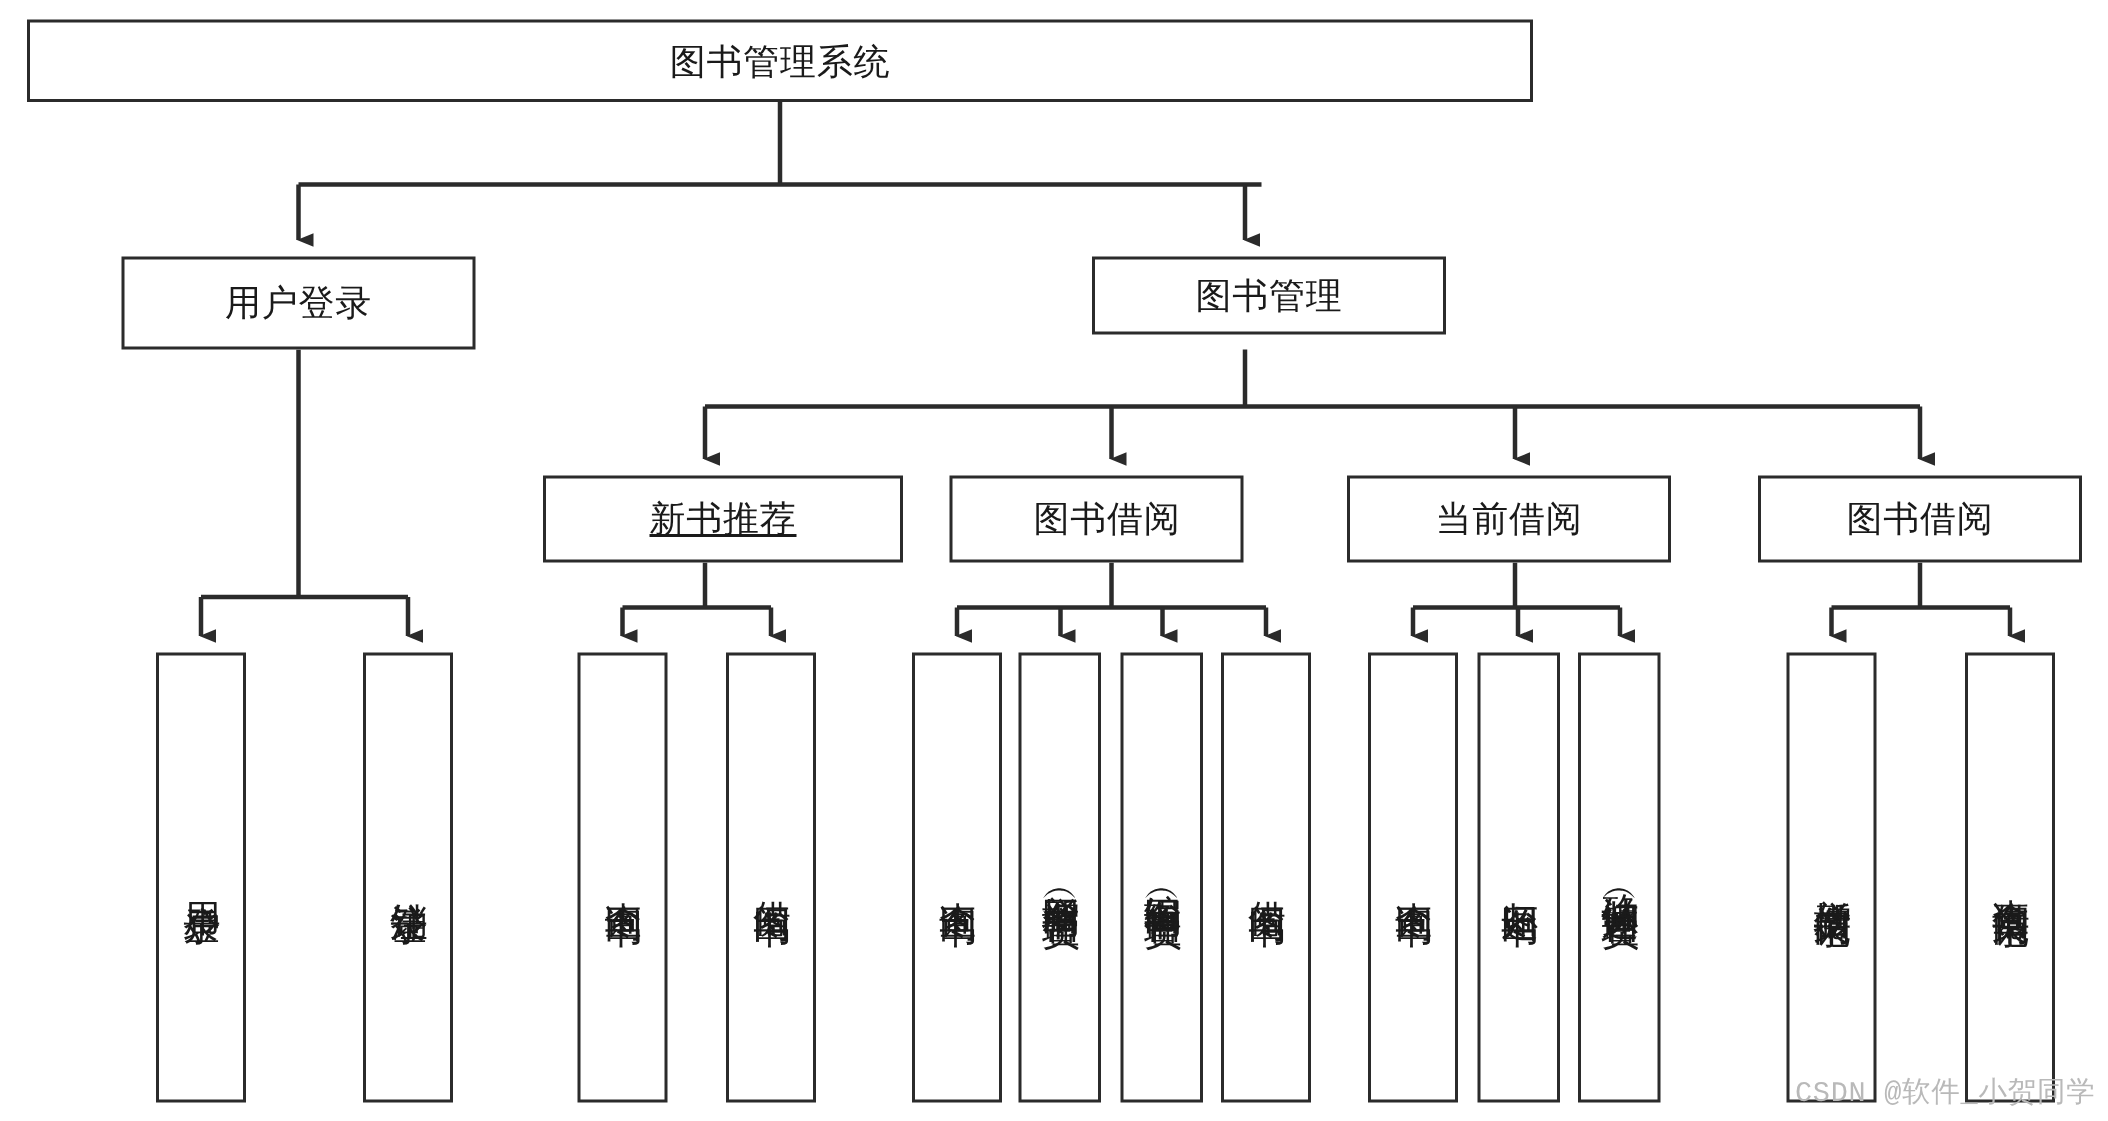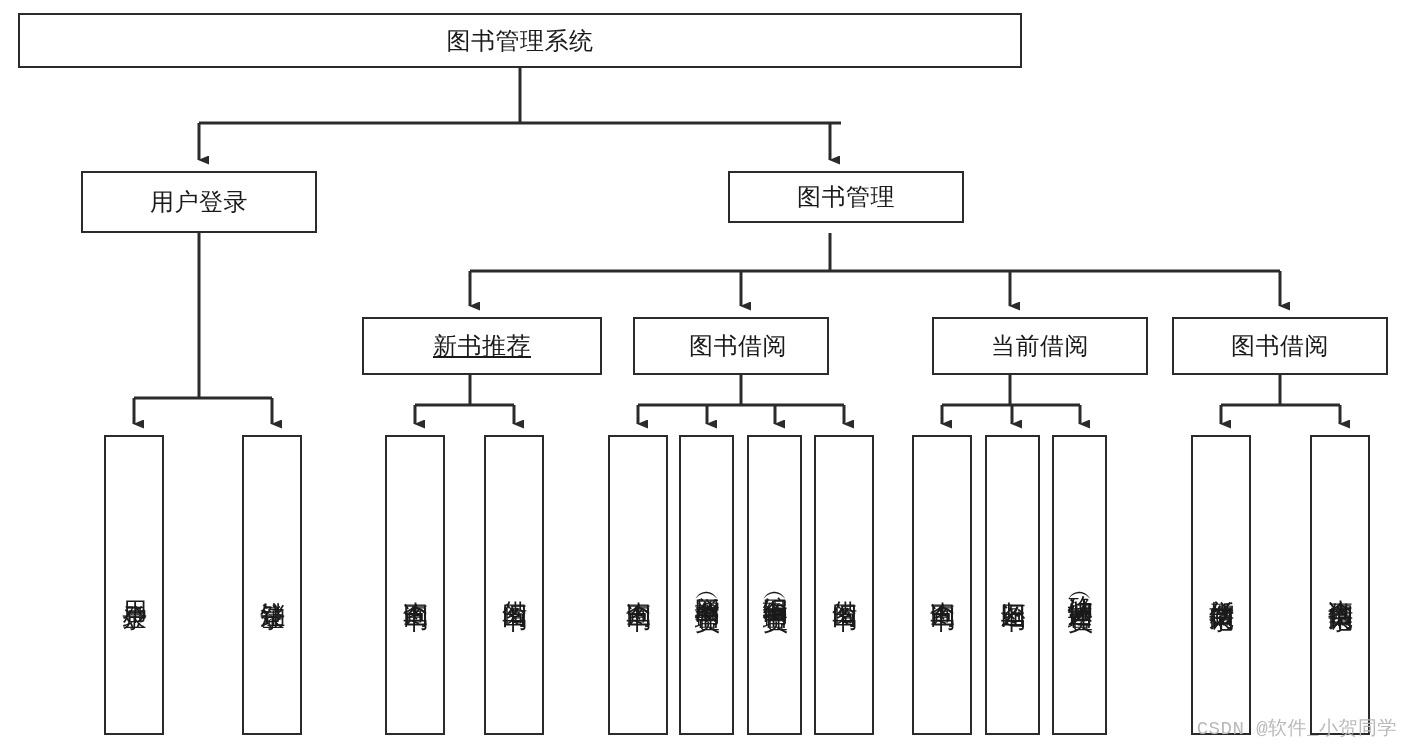--- a/index.html
+++ b/index.html
@@ -143,21 +143,21 @@
   <div class="node level2" id="n-book_manage" style="left: 712px; top: 171px; width: 236px; height: 52px; margin-left: 16px;">
     <span class="label">图书管理</span>
   </div>
 
   <div class="node level3" id="n-new_book_rec" style="left: 362px; top: 317px; width: 240px; height: 58px; text-decoration: underline;">
     <span class="label">新书推荐</span>
   </div>
   <div class="node level3" id="n-book_borrow" style="left: 633px; top: 317px; width: 196px; height: 58px; padding-left: 14px;">
     <span class="label">图书借阅</span>
   </div>
-  <div class="node level3" id="n-current_borrow" style="left: 932px; top: 317px; width: 216px; height: 58px;">
+  <div class="node level3" id="n-current_borrow" style="left: 898px; top: 317px; width: 216px; height: 58px;">
     <span class="label">当前借阅</span>
   </div>
   <div class="node level3" id="n-borrow_record" style="left: 1172px; top: 317px; width: 216px; height: 58px;">
     <span class="label">图书借阅</span>
   </div>
 
   <div class="node leaf" id="n-leaf_user_login" style="left: 104px; top: 435px; width: 60px; height: 300px;">
     <span class="label">用户登录</span>
   </div>
   <div class="node leaf" id="n-leaf_user_logout" style="left: 242px; top: 435px; width: 60px; height: 300px;">

